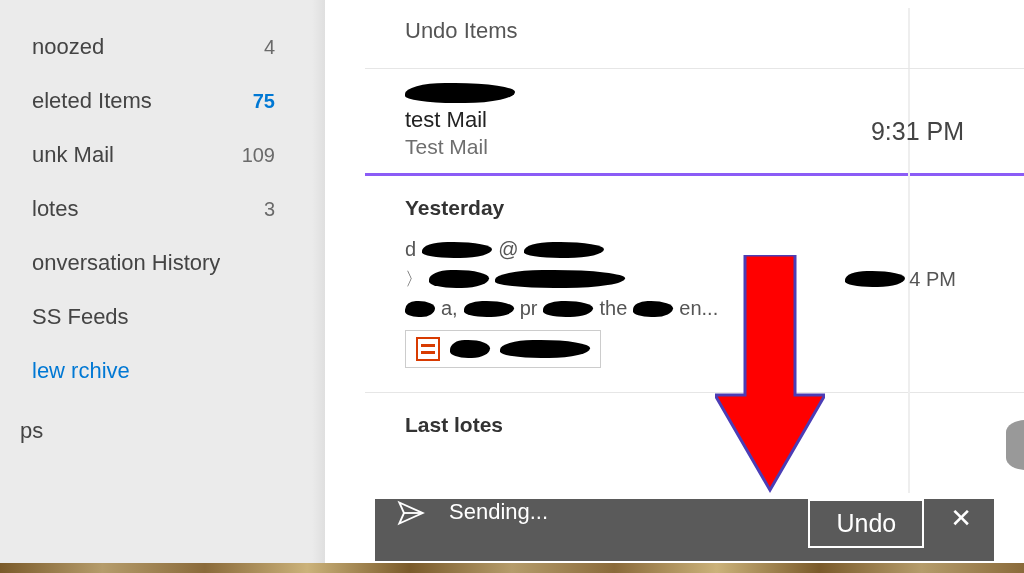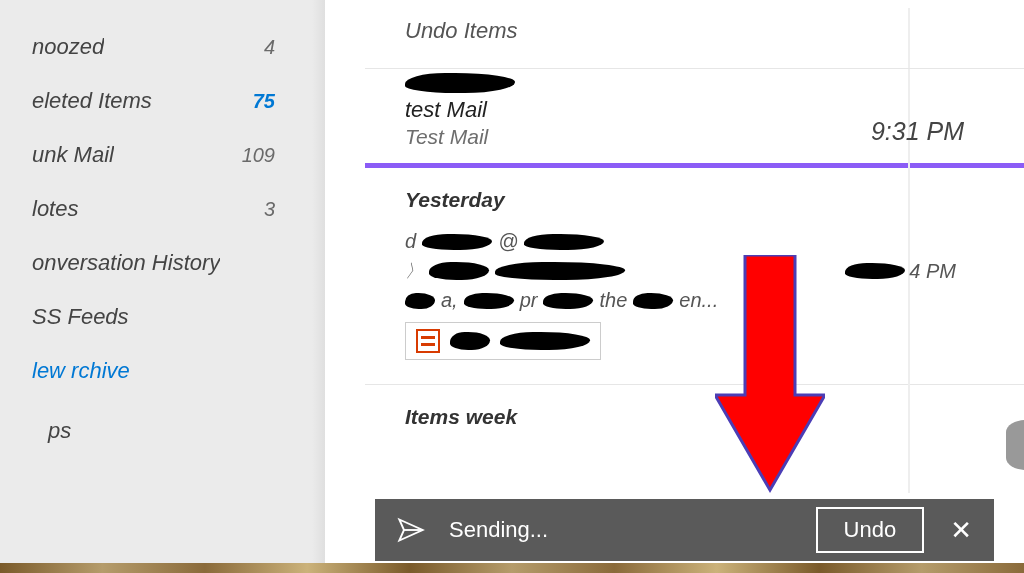--- a/index.html
+++ b/index.html
@@ -7,21 +7,20 @@
       font-family: "Segoe UI", Arial, sans-serif;
       width: 1024px;
       height: 573px;
       overflow: hidden;
       position: relative;
       background: #fff;
     }
     .container {
       display: flex;
       height: 100%;
-      font-style: italic;
     }
     .sidebar {
       width: 325px;
       background: linear-gradient(to right, #ebebeb 0%, #ebebeb 96%, #dfdfdf 100%);
       padding-top: 20px;
       padding-left: 0;
     }
     .sidebar-item {
       display: flex;
       justify-content: space-between;
@@ -44,38 +43,38 @@
       color: #0078d4;
       font-weight: 600;
     }
     .new-folder {
       color: #0078d4;
       padding: 14px 50px 14px 80px;
       font-size: 22px;
       cursor: pointer;
     }
     .new-folder .label { margin-left: -48px; display:inline-block; }
-    .ps { padding: 20px 50px 14px 96px; font-size: 22px; color:#444; }
+    .ps { padding: 20px 50px 14px 68px; font-size: 22px; color:#444; }
     .ps .label{ margin-left:-48px; display:inline-block;}
 
     .main {
       flex: 1;
       background: #fff;
       position: relative;
       padding-left: 40px;
       padding-top: 10px;
     }
     .undo-sent {
       font-size: 22px;
       color: #555;
       padding: 8px 0 24px 40px;
     }
     .email-item {
       border-top: 1px solid #e6e6e6;
-      padding: 4px 20px 14px 40px;
+      padding: 14px 20px 14px 40px;
       position: relative;
     }
     .redaction {
       display: inline-block;
       background: #000;
       border-radius: 40% 60% 50% 50% / 60% 50% 60% 40%;
     }
     .email-row1 { display:flex; align-items:center; gap:4px; }
     .email-subject {
       font-size: 22px;
@@ -92,21 +91,21 @@
       right: 60px;
       top: 48px;
       font-size: 25px;
       color: #444;
     }
     .section-header {
       font-size: 21px;
       font-weight: 600;
       color: #333;
       padding: 20px 0 10px 40px;
-      border-top: 5px solid #8b5cf6;
+      border-top: 3px solid #8b5cf6;
     }
     .email-item2 {
       padding: 8px 20px 14px 40px;
       position: relative;
     }
     .attachment-box {
       border: 1px solid #ccc;
       display: inline-flex;
       align-items: center;
       gap: 10px;
@@ -150,31 +149,31 @@
       z-index: 5;
     }
     .send-toast {
       position: absolute;
       left: 375px;
       bottom: 12px;
       right: 30px;
       height: 62px;
       background: #5a5a5a;
       display: flex;
-      align-items: center;
+      align-items: flex-start;
       padding: 0 14px 0 22px;
       color: #fff;
       z-index: 3;
     }
     .send-icon { margin-right: 24px; }
     .sending-text { font-size: 22px; flex:1; }
     .undo-btn {
       border: 2px solid #fff;
       padding: 8px 26px;
-      font-size: 22px;
+      font-size: 25px;
       color: #fff;
       background: transparent;
       cursor: pointer;
       margin-right: 18px;
     }
     .close-x {
       font-size: 26px;
       cursor: pointer;
       padding: 4px 8px;
       color:#fff;
@@ -276,21 +275,21 @@
         <span class="redaction" style="width:40px;height:16px;"></span>
         <span>en...</span>
       </div>
       <div class="attachment-box">
         <span class="pdf-icon"></span>
         <span class="redaction" style="width:40px;height:18px;"></span>
         <span class="redaction" style="width:90px;height:18px;"></span>
       </div>
     </div>
 
-    <div class="section-header" style="border-top:1px solid #e6e6e6;margin-top:10px;">Items week</div>
+    <div class="section-header" style="border-top:1px solid #e6e6e6;margin-top:10px;">Last lotes</div>
 
     <div class="avatar-edge"></div>
   </div>
 </div>
 
 <svg class="arrow" width="110" height="240" viewBox="0 0 110 240">
   <path d="M30 0 L80 0 L80 140 L110 140 L55 235 L0 140 L30 140 Z" fill="#ff0000" stroke="#4b3db5" stroke-width="3"></path>
 </svg>
 
 <div class="send-toast">

